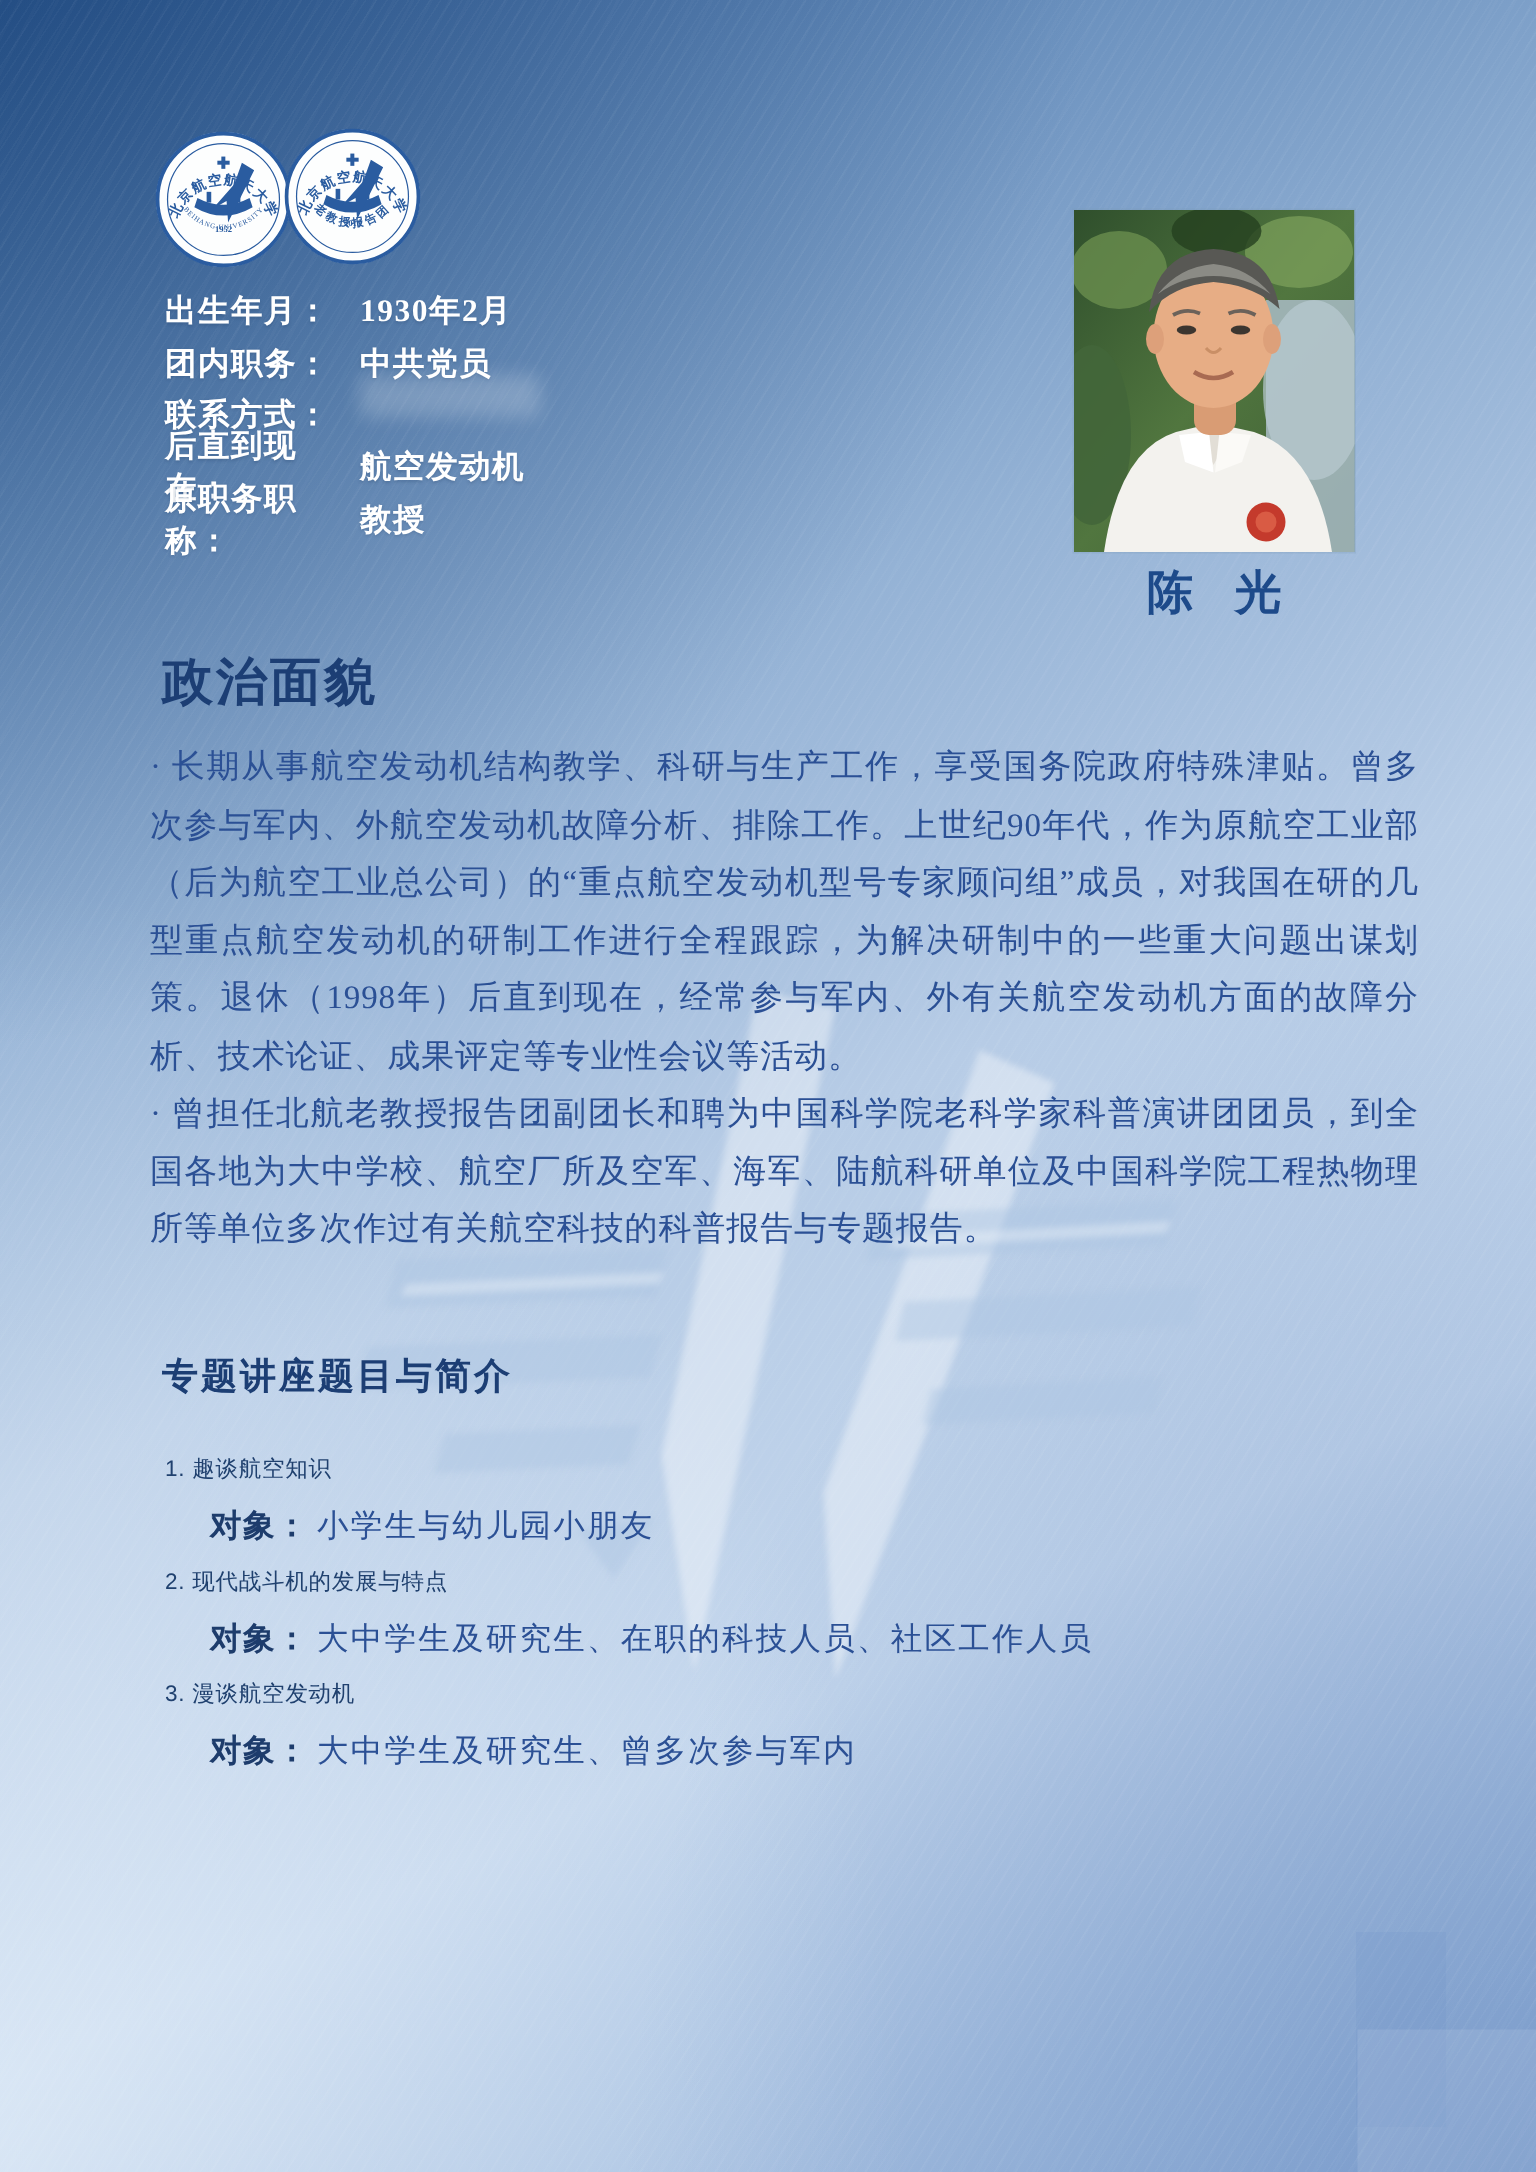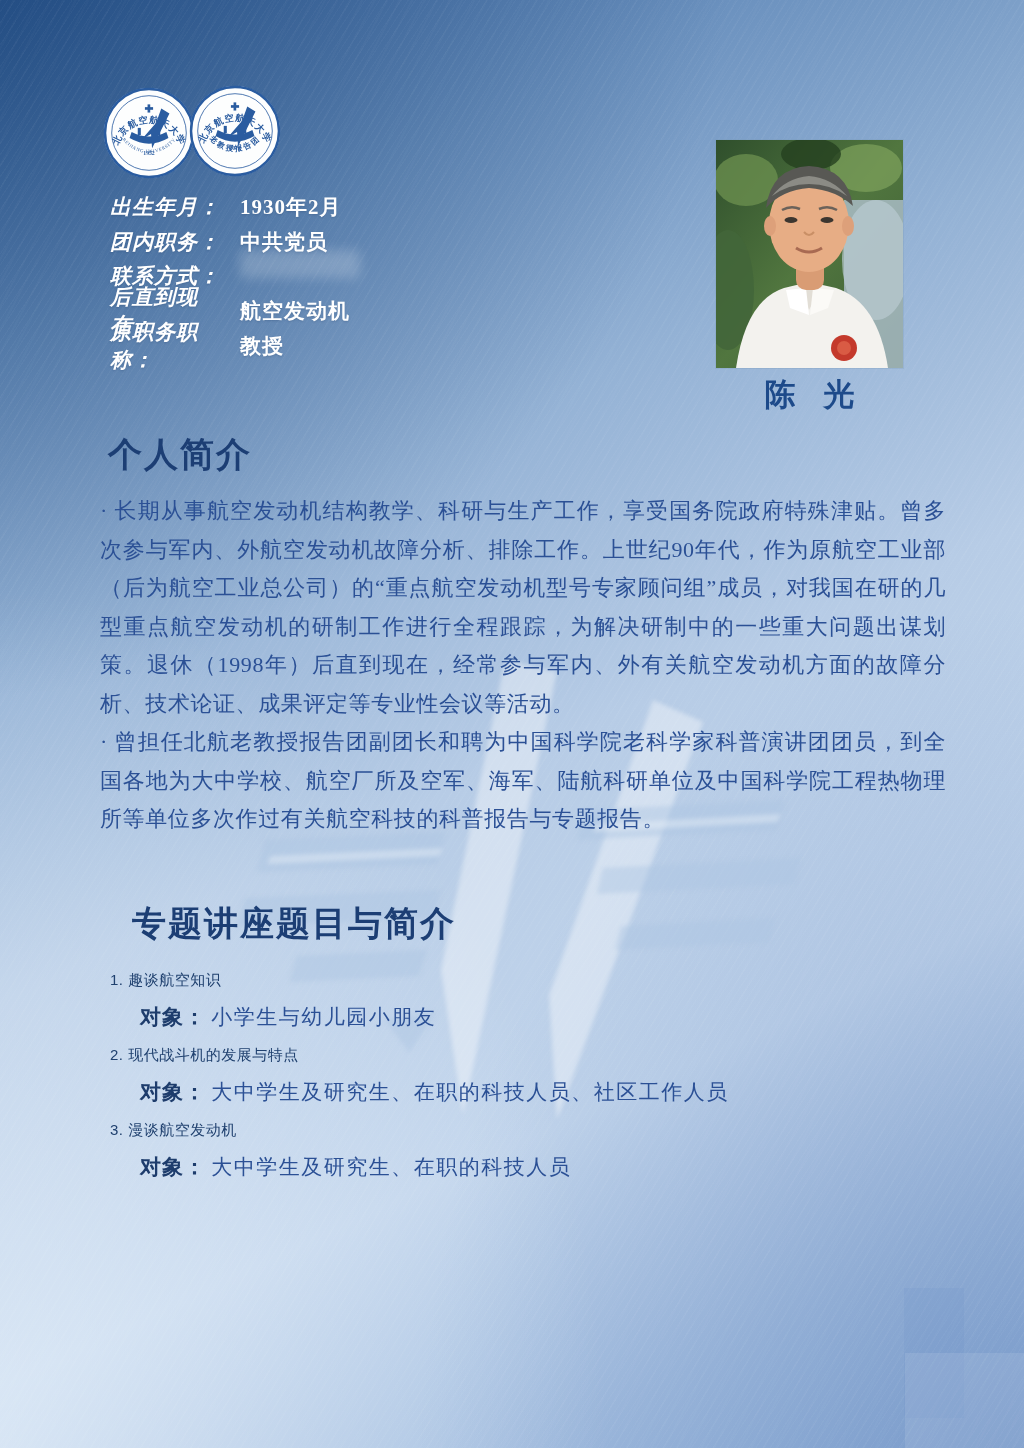--- a/index.html
+++ b/index.html
@@ -23,32 +23,32 @@
   .watermark{position:absolute; left:205px; top:660px; width:640px; height:460px; filter:blur(2px); pointer-events:none;}
 
   .seal{position:absolute; width:92px; height:92px;}
   .seal-1{left:103px; top:87px;}
   .seal-2{left:189px; top:85px;}
 
   .info{position:absolute; left:110px; top:190px; width:420px;}
   .info-row{display:flex; height:34.6px; align-items:center;
     color:#ffffff; font-weight:bold; font-size:21px; letter-spacing:1px;
     text-shadow:0 1px 2px rgba(30,60,100,0.25);}
-  .info-label{width:130px; flex:none;font-style:italic;}
+  .info-label{width:130px; flex:none;}
   .info-value{flex:1;}
   .redact{position:absolute; left:130px; top:60px; width:120px; height:28px;
     background:rgba(255,255,255,0.20); filter:blur(6px); border-radius:3px;}
 
   .photo{position:absolute; left:716px; top:140px; width:187px; height:228px; box-shadow:0 0 0 1px rgba(120,150,180,0.25);}
   .person-name{position:absolute; left:716px; top:374px; width:187px; text-align:center;
     color:#1d4a8a; font-size:31px; font-weight:bold; letter-spacing:10px; text-indent:10px;}
 
   .section-title{position:absolute; color:#1c3e74; font-weight:bold; letter-spacing:2px;}
   .title-intro{left:108px; top:432px; font-size:34px;}
-  .title-lectures{left:108px; top:901px; font-size:34px;margin-left:24px;}
+  .title-lectures{left:108px; top:901px; font-size:24px;}
 
   .intro-body{position:absolute; left:100px; top:492px; width:846px;
     color:#2b5095; font-size:22px; line-height:38.5px; letter-spacing:0.6px;
     text-align:justify;}
   .intro-body p{margin:0; font-style:normal;}
 
   .lectures{position:absolute; left:110px; top:961px; width:760px; color:#20416f;}
   .lec-title{font-family:"Liberation Sans", sans-serif; font-weight:normal; font-size:15px;
     line-height:37.5px; color:#20416f; letter-spacing:0.5px;}
   .lec-audience{line-height:37.5px; padding-left:30px; font-size:21px;}
@@ -191,21 +191,21 @@
     <path d="M103,69 q9,-4 18,1" stroke="#6b625a" stroke-width="2.5" fill="none"></path>
     <path d="M88,92 q5,6 10,0" stroke="#c98f66" stroke-width="2" fill="none"></path>
     <path d="M80,108 q13,8 26,0" stroke="#a86a52" stroke-width="3" fill="none"></path>
 
     <circle cx="128" cy="208" r="13" fill="#c43a2c"></circle>
     <circle cx="128" cy="208" r="7" fill="#d95b44"></circle>
   </svg>
 
   <div class="person-name">陈 光</div>
 
-  <div class="section-title title-intro">个人简介</div>
+  <div class="section-title title-intro">政治面貌</div>
 
   <div class="intro-body">
     <p>· 长期从事航空发动机结构教学、科研与生产工作，享受国务院政府特殊津贴。曾多次参与军内、外航空发动机故障分析、排除工作。上世纪90年代，作为原航空工业部（后为航空工业总公司）的“重点航空发动机型号专家顾问组”成员，对我国在研的几型重点航空发动机的研制工作进行全程跟踪，为解决研制中的一些重大问题出谋划策。退休（1998年）后直到现在，经常参与军内、外有关航空发动机方面的故障分析、技术论证、成果评定等专业性会议等活动。</p>
     <p>· 曾担任北航老教授报告团副团长和聘为中国科学院老科学家科普演讲团团员，到全国各地为大中学校、航空厂所及空军、海军、陆航科研单位及中国科学院工程热物理所等单位多次作过有关航空科技的科普报告与专题报告。</p>
   </div>
 
   <div class="section-title title-lectures">专题讲座题目与简介</div>
 
   <div class="lectures">
     <div class="lec-title">1. 趣谈航空知识</div>
@@ -214,20 +214,20 @@
       <span class="aud-value">小学生与幼儿园小朋友</span>
     </div>
     <div class="lec-title">2. 现代战斗机的发展与特点</div>
     <div class="lec-audience">
       <span class="aud-label">对象：</span>
       <span class="aud-value">大中学生及研究生、在职的科技人员、社区工作人员</span>
     </div>
     <div class="lec-title">3. 漫谈航空发动机</div>
     <div class="lec-audience">
       <span class="aud-label">对象：</span>
-      <span class="aud-value">大中学生及研究生、在职的科技人员</span>
+      <span class="aud-value">大中学生及研究生、曾多次参与军内</span>
     </div>
   </div>
 
   <div class="corner-patch-b"></div>
   <div class="corner-patch-a"></div>
 
 </div>
 
 </body></html>

